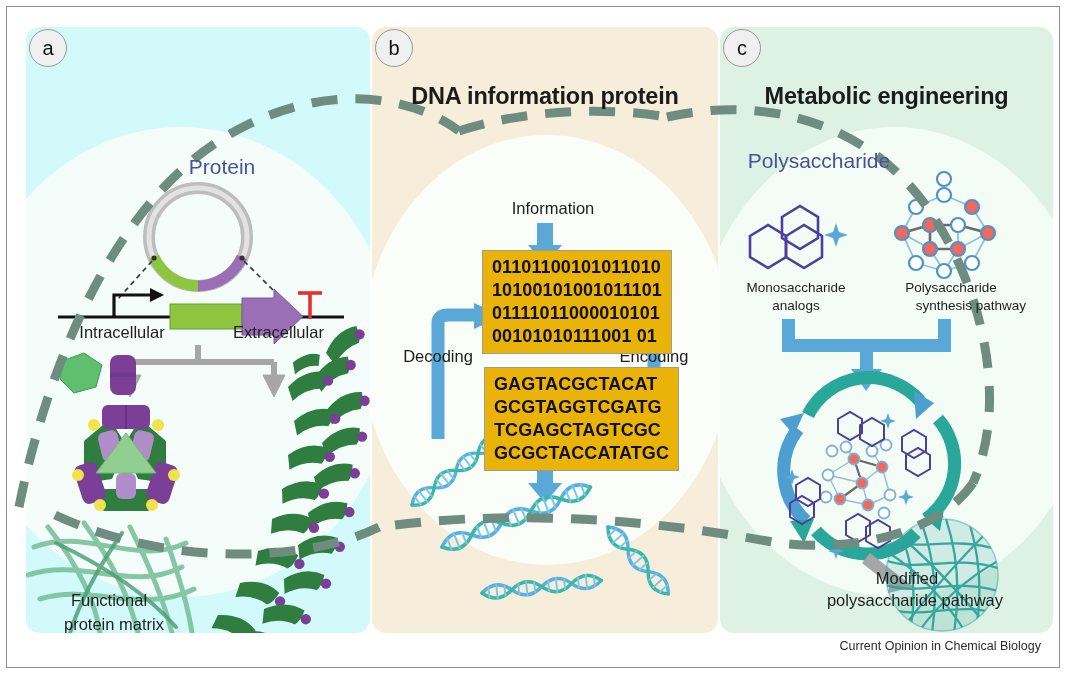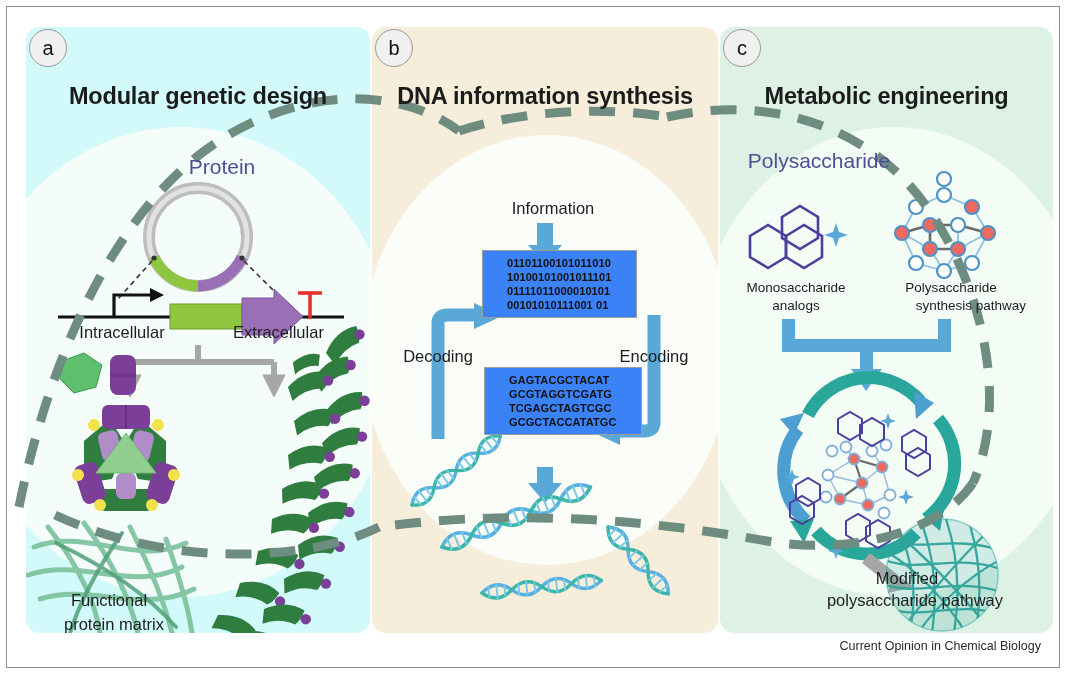--- a/index.html
+++ b/index.html
@@ -43,44 +43,43 @@
   }
   .plain{
     position:absolute;text-align:center;font-size:16.5px;color:#1d1d1d;z-index:30;
     line-height:1.18;
   }
   .smalllabel{position:absolute;text-align:center;font-size:13.5px;color:#1d1d1d;z-index:30;line-height:1.2;}
   
   #dashlayer{position:absolute;left:0;top:0;width:1054px;height:662px;z-index:25;pointer-events:none;}
   
   .codebox{
-    position:absolute;background:#3b82f6;border:1.6px solid #9d9d9d;
+    position:absolute;background:#eab308;border:1.6px solid #9d9d9d;
     font-family:"Liberation Sans","DejaVu Sans",sans-serif;
-    font-size:11px;line-height:1.28;color:#111;letter-spacing:0.1px;
-    padding:5px 24px;z-index:30;white-space:pre;font-weight:bold;
+    font-size:18px;line-height:1.28;color:#111;letter-spacing:0.1px;
+    padding:5px 9px;z-index:30;white-space:pre;font-weight:bold;
   }
   #binbox{left:475px;top:243px;}
   #dnabox{left:477px;top:360px;}
   
   #footer{
     position:absolute;right:18px;bottom:14px;font-size:12.5px;color:#2a2a2a;z-index:45;text-align:right;
   }
   svg{display:block;}
   .fig-svg{position:absolute;z-index:20;pointer-events:none;}
 </style>
 </head>
 <body>
 
 <div id="figure">
   <div id="frame">
 
     <div class="panel" id="panel-a">
       <div class="lens" id="lens-a"></div>
 
-      <div class="ptitle">Modular genetic design</div>
       <div class="subtitle" style="top:128px;padding-left:24px;">Protein</div>
 
       <svg class="fig-svg" style="left:0;top:0;" width="344" height="606" viewBox="0 0 344 606">
 
         <g>
           <circle cx="172" cy="210" r="49" fill="none" stroke="#bdbdbd" stroke-width="12"></circle>
           <circle cx="172" cy="210" r="49" fill="none" stroke="#e2e2e2" stroke-width="5"></circle>
           <path d="M128 230 A49 49 0 0 0 172 259" fill="none" stroke="#8ec63f" stroke-width="11"></path>
           <path d="M172 259 A49 49 0 0 0 216 230" fill="none" stroke="#9a6fb5" stroke-width="11"></path>
           <circle cx="128" cy="231" r="2.6" fill="#333"></circle>
@@ -209,21 +208,21 @@
       <div class="plain" style="left:30px;top:296px;width:132px;">Intracellular</div>
       <div class="plain" style="left:180px;top:296px;width:145px;">Extracellular</div>
 
       <div class="plain" style="left:8px;top:546px;width:150px;margin-top:18px;">Functional</div>
       <div class="plain" style="left:0px;top:540px;width:176px;margin-top:48px;">protein matrix</div>
     </div>
 
     <div class="panel" id="panel-b">
       <div class="lens" id="lens-b"></div>
 
-      <div class="ptitle">DNA information synthesis</div>
+      <div class="ptitle">DNA information protein</div>
       <div class="plain" style="left:0;top:172px;width:362px;">Information</div>
 
       <svg class="fig-svg" style="left:0;top:0;" width="346" height="606" viewBox="0 0 346 606">
 
         <g fill="#5aa8d8">
           <rect x="165" y="196" width="16" height="24"></rect>
           <polygon points="156,218 190,218 173,238"></polygon>
         </g>
 
         <g fill="none" stroke="#5aa8d8" stroke-width="13">

